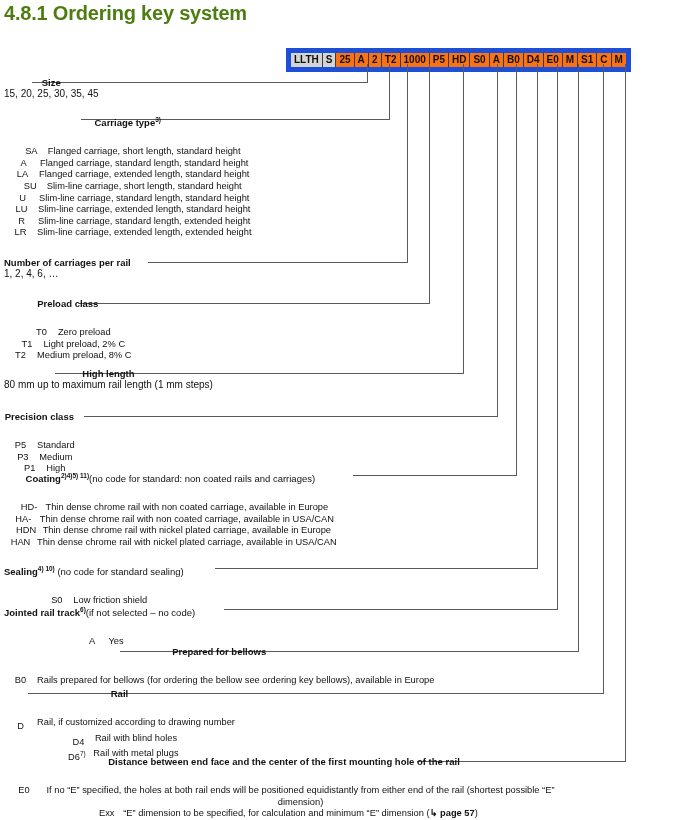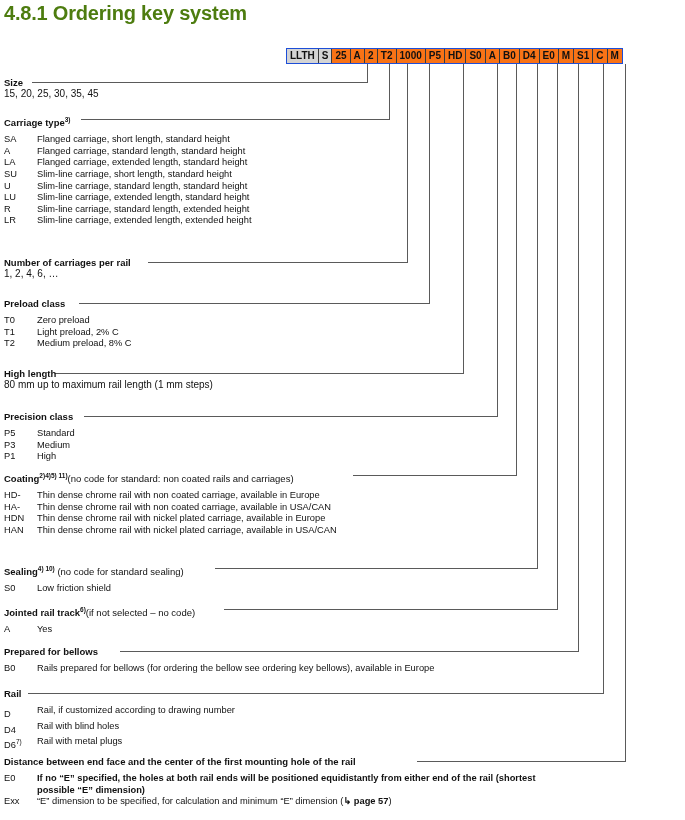--- a/index.html
+++ b/index.html
@@ -27,22 +27,22 @@
     color: #4d7c0f;
   }
 
   
   #code-boxes {
     position: absolute;
     left: 286px;
     top: 48px;
     display: flex;
     align-items: stretch;
-    border: 1px solid #1d4ed8;
-    height: 16px;
+    border: 5px solid #1d4ed8;
+    height: 24px;
     box-sizing: border-box;
   }
   .code-cell {
     border-right: 1px solid #3a3a3a;
     font-size: 10px;
     font-weight: bold;
     line-height: 14px;
     text-align: center;
     box-sizing: border-box;
     background: #f97316;
@@ -63,45 +63,46 @@
   }
 
   
   .section { position: absolute; left: 4px; }
   .sec-head {
     font-size: 9.5px;
     font-weight: bold;
     white-space: nowrap;
     color: #111;
     line-height: 11px;
+    text-align: center;
   }
   .sec-head .note {
     font-size: 6.5px;
     vertical-align: super;
     font-weight: bold;
   }
   .sec-head .paren {
     font-weight: normal;
   }
-  .sec-rows { margin-top: 6px; }
+  .sec-rows { margin-top: 18px; text-align: center; }
   .row {
     font-size: 9.3px;
     line-height: 11.6px;
     white-space: nowrap;
     color: #111;
   }
   .row .code {
     display: inline-block;
     width: 33px;
     vertical-align: top;
   }
   .row .code sup { font-size: 6.5px; }
   .row .desc { display: inline-block; vertical-align: top; }
   .row.wrap { white-space: normal; width: 560px; }
-  .row.wrap .desc { width: 520px; white-space: normal; font-weight: bold; }
+  .row.wrap .desc { width: 520px; white-space: normal; }
   .plain {
     font-size: 10px;
     line-height: 11.6px;
     color: #111;
   }
   .arrow { font-weight: bold; }
   b.page-ref { font-weight: bold; }
 </style>
 </head>
 <body>

